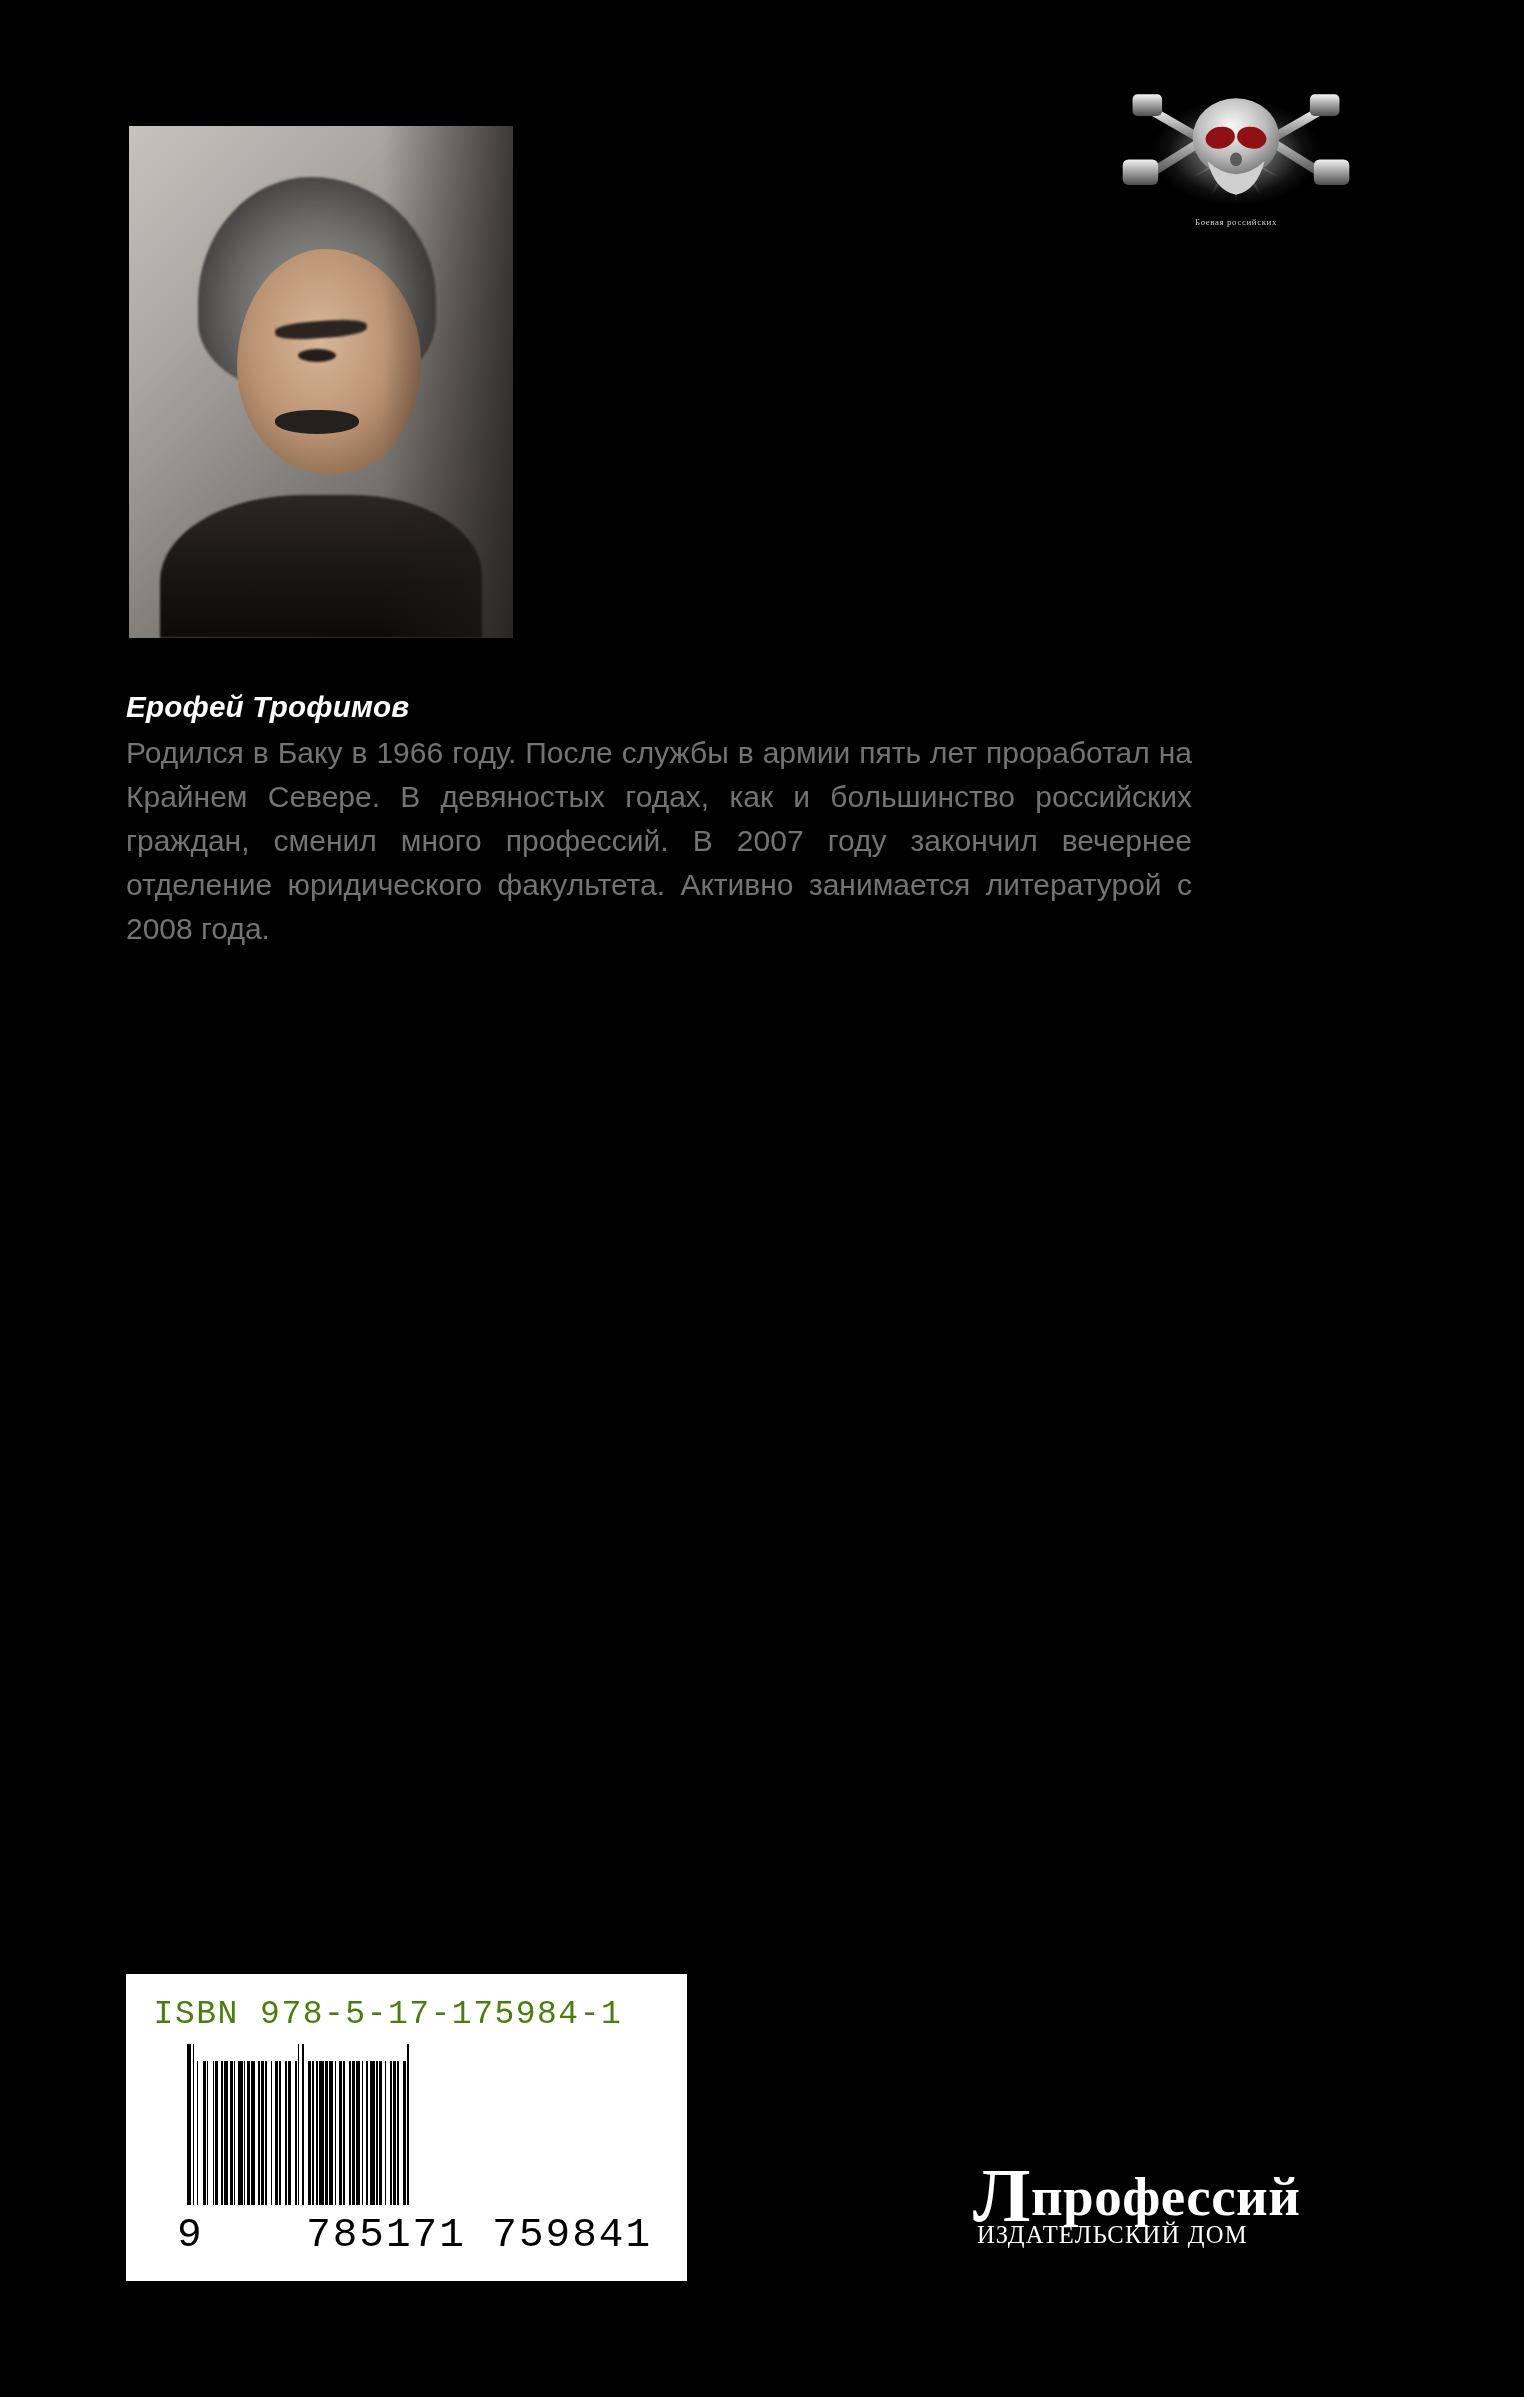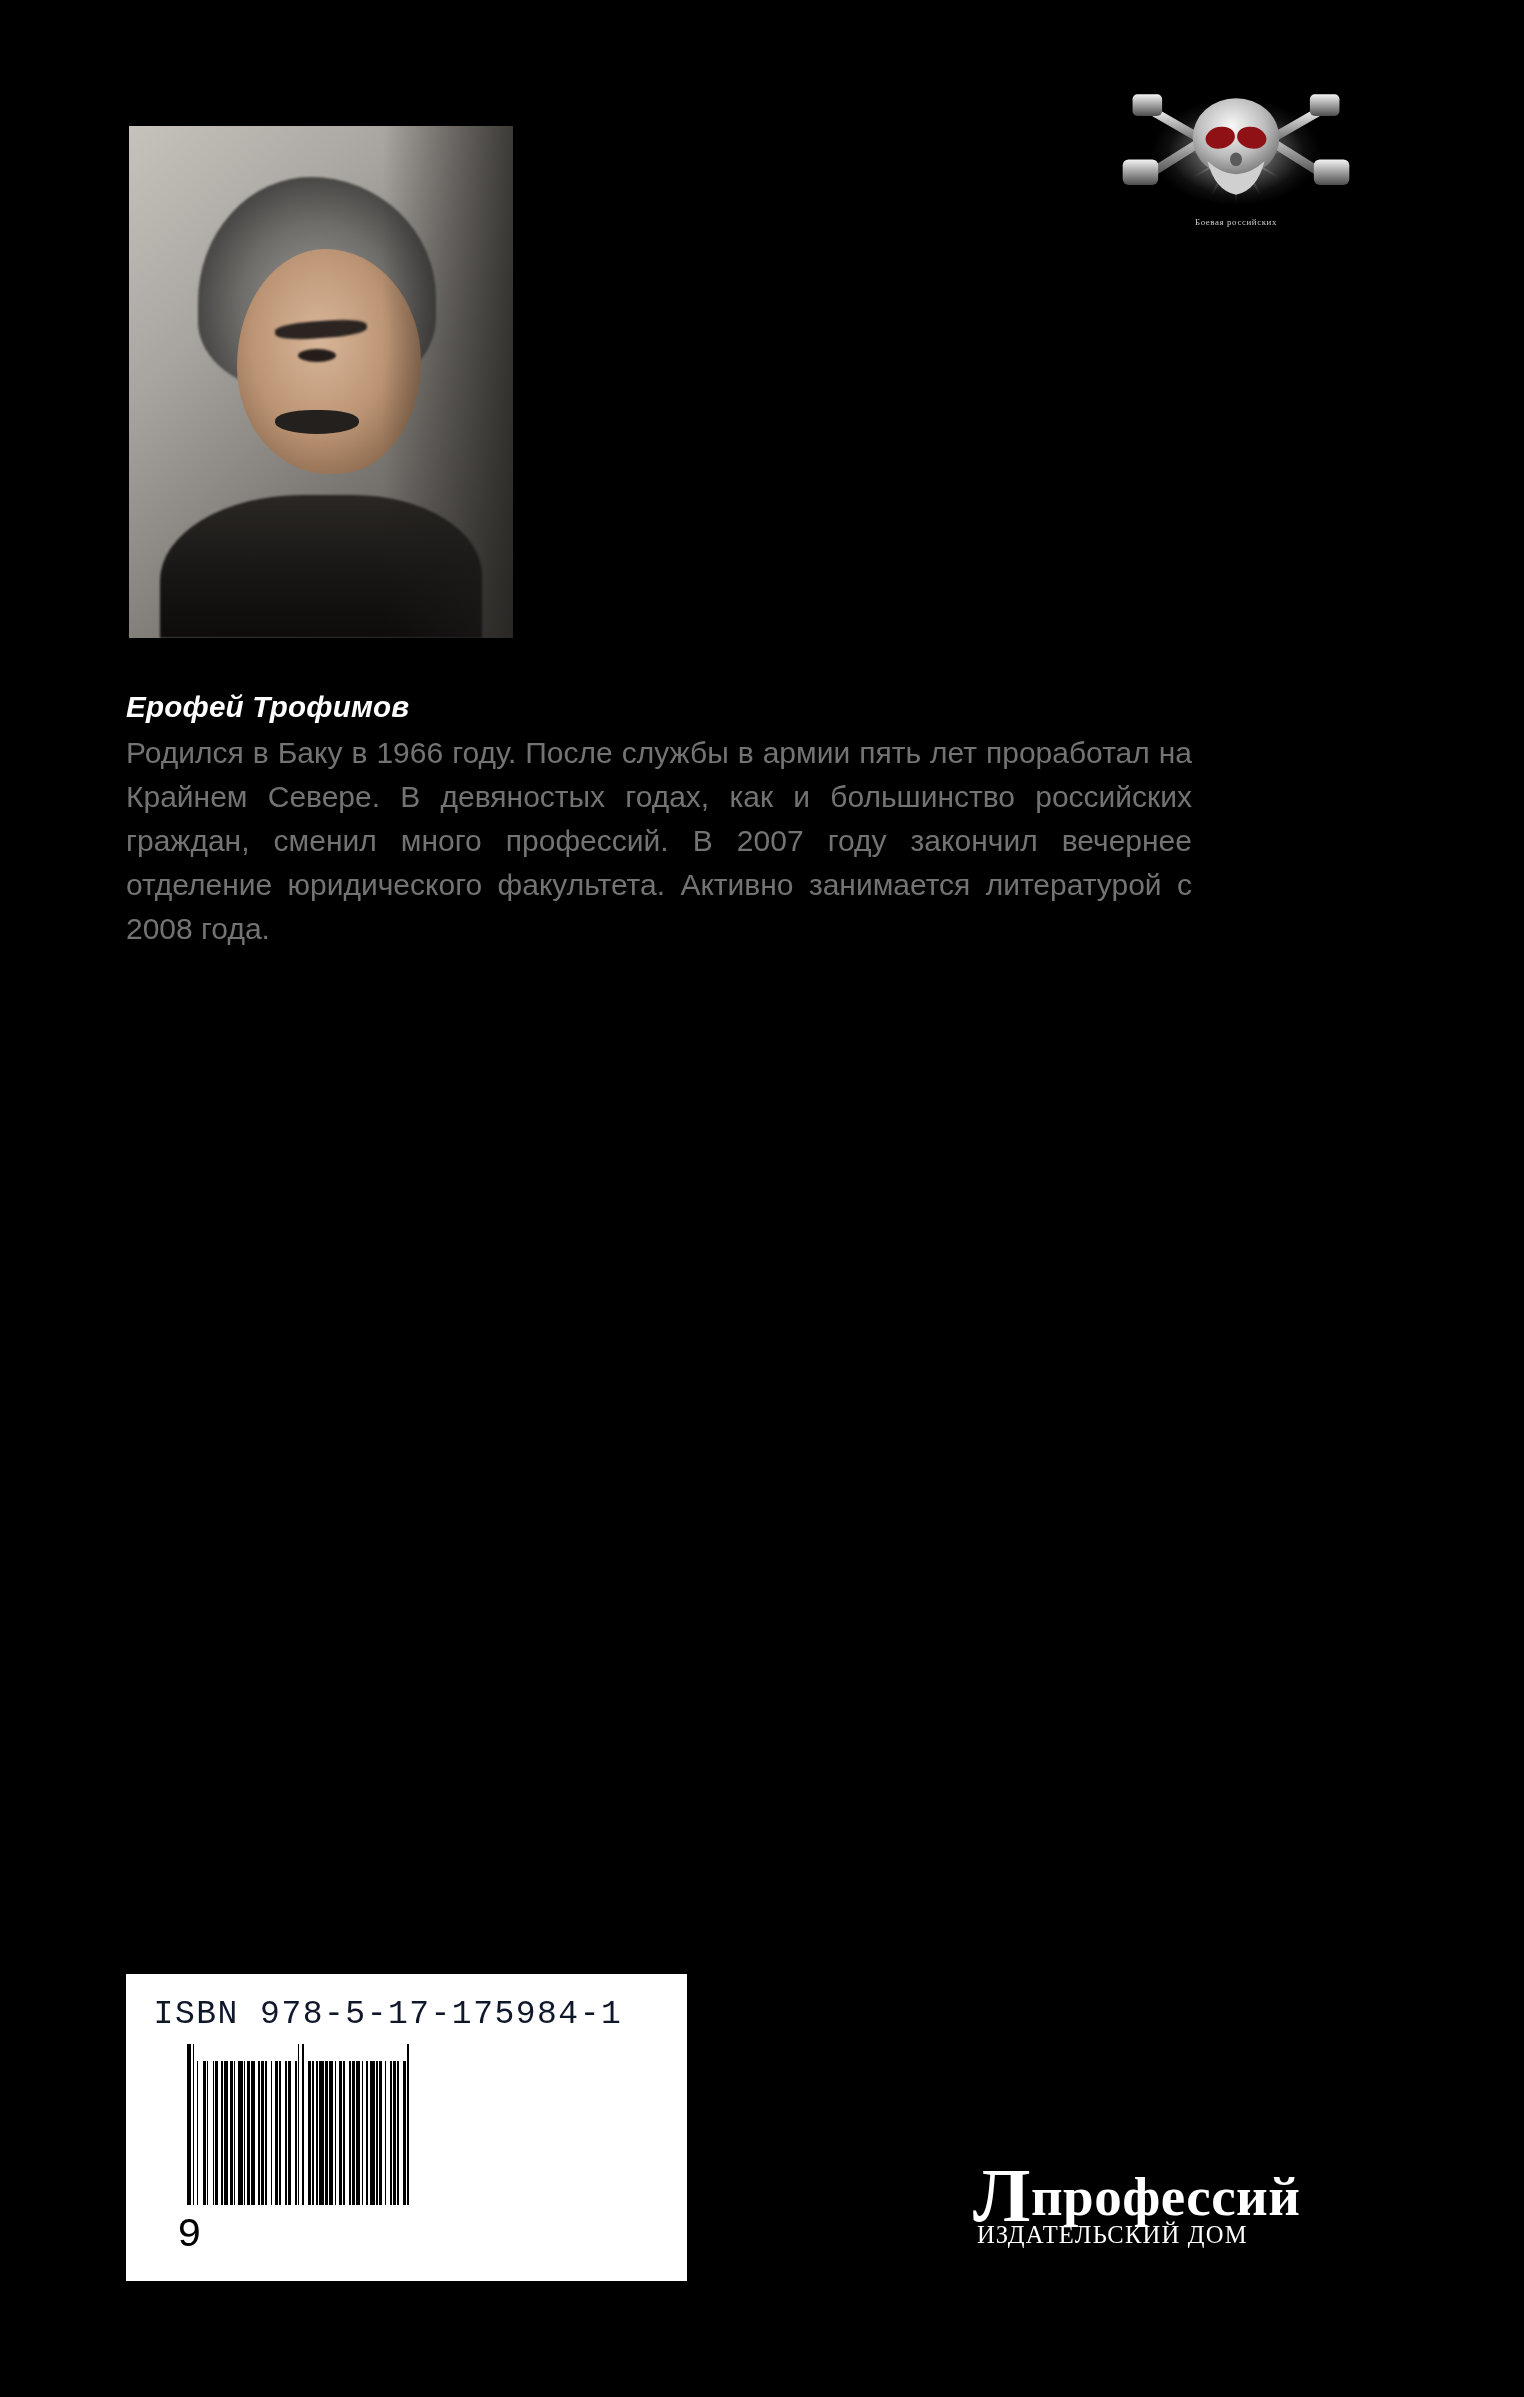--- a/index.html
+++ b/index.html
@@ -182,21 +182,21 @@
     background: #ffffff;
     padding: 0;
   }
   .isbn-text {
     position: absolute;
     left: 27.6px;
     top: 21.7px;
     font-family: "Liberation Mono", monospace;
     font-size: 33px;
     letter-spacing: 1.5px;
-    color: #0f172a;
+    color: #4d7c0f;
     white-space: nowrap;
   }
   .barcode {
     position: absolute;
     left: 61px;
     top: 87px;
     width: 439px;
     height: 144px;
     display: flex;
     align-items: flex-end;
@@ -413,20 +413,21 @@
         <i style="width: 1.4px; background: rgb(255, 255, 255); height: 100%;"></i>
         <i style="width: 1.4px; background: rgb(0, 0, 0); height: 100%;"></i>
         <i style="width: 4.3px; background: rgb(255, 255, 255); height: 100%;"></i>
         <i style="width: 2.9px; background: rgb(0, 0, 0); height: 100%;"></i>
         <i style="width: 1.4px; background: rgb(255, 255, 255); height: 112%;"></i>
         <i style="width: 1.4px; background: rgb(0, 0, 0); height: 112%;"></i>
         <i style="width: 2.9px; background: rgb(255, 255, 255); height: 112%;"></i>
       </div>
     <div class="barcode-digits">
       <span>9</span>
+      <span>785171 759841</span>
     </div>
   </div>
 
   <div class="publisher">
     <div class="publisher-name">
       <span class="drop">Л</span><span>профессий</span>
     </div>
     <div class="publisher-sub">ИЗДАТЕЛЬСКИЙ ДОМ</div>
   </div>
 

